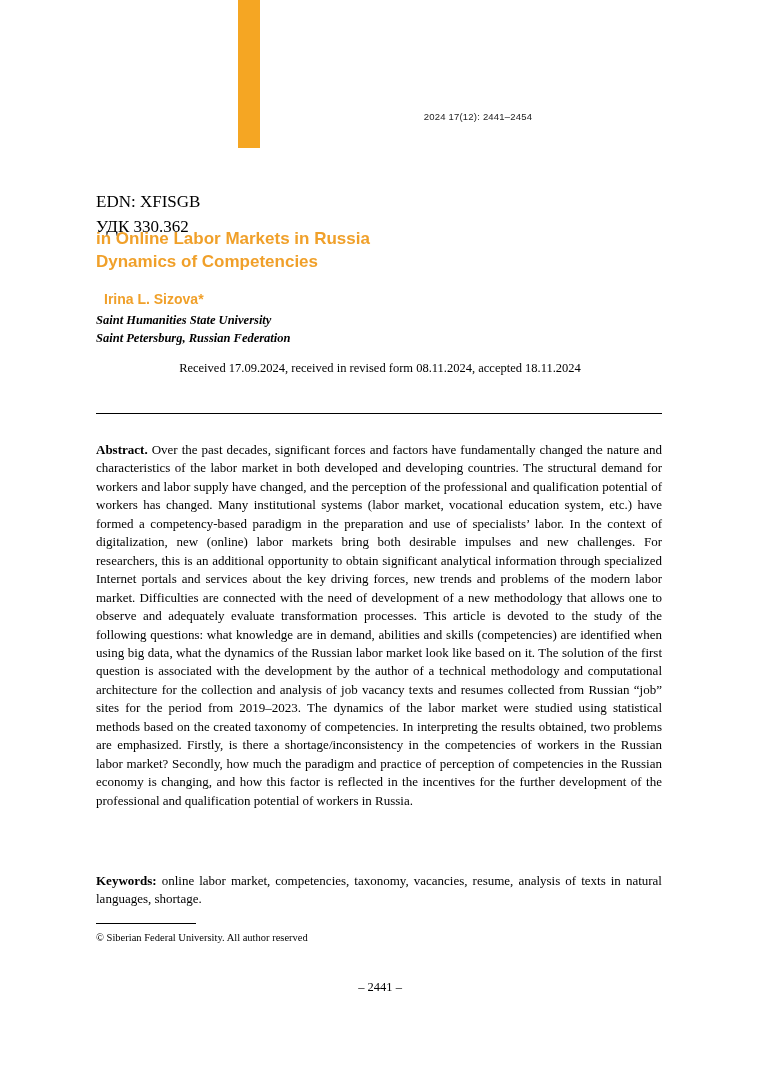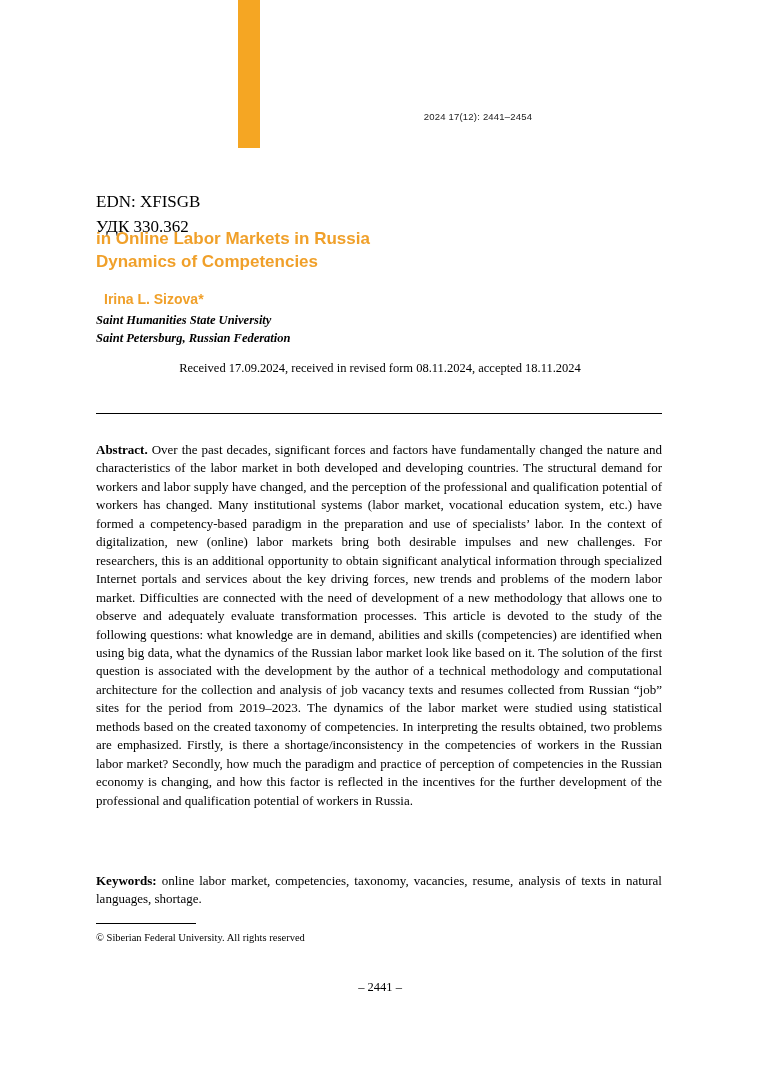--- a/index.html
+++ b/index.html
@@ -204,18 +204,18 @@
     <b>Abstract.</b><span> Over the past decades, significant forces and factors have fundamentally changed the nature and characteristics of the labor market in both developed and developing countries. The structural demand for workers and labor supply have changed, and the perception of the professional and qualification potential of workers has changed. Many institutional systems (labor market, vocational education system, etc.) have formed a competency-based paradigm in the preparation and use of specialists’ labor. In the context of digitalization, new (online) labor markets bring both desirable impulses and new challenges. For researchers, this is an additional opportunity to obtain significant analytical information through specialized Internet portals and services about the key driving forces, new trends and problems of the modern labor market. Difficulties are connected with the need of development of a new methodology that allows one to observe and adequately evaluate transformation processes. This article is devoted to the study of the following questions: what knowledge are in demand, abilities and skills (competencies) are identified when using big data, what the dynamics of the Russian labor market look like based on it. The solution of the first question is associated with the development by the author of a technical methodology and computational architecture for the collection and analysis of job vacancy texts and resumes collected from Russian “job” sites for the period from 2019–2023. The dynamics of the labor market were studied using statistical methods based on the created taxonomy of competencies. In interpreting the results obtained, two problems are emphasized. Firstly, is there a shortage/inconsistency in the competencies of workers in the Russian labor market? Secondly, how much the paradigm and practice of perception of competencies in the Russian economy is changing, and how this factor is reflected in the incentives for the further development of the professional and qualification potential of workers in Russia.</span>
   </div>
 
   <div class="keywords">
     <b>Keywords:</b><span> online labor market, competencies, taxonomy, vacancies, resume, analysis of texts in natural languages, shortage.</span>
   </div>
 
   <div class="rule-bottom"></div>
 
   <div class="footnotes">
-    <div class="fn-row">© Siberian Federal University. All rights reserved</div>
+    <div class="fn-row">© Siberian Federal University. All author reserved</div>
   </div>
 
   <div class="page-number">– 2441 –</div>
 
 </div>
 
 </body></html>

